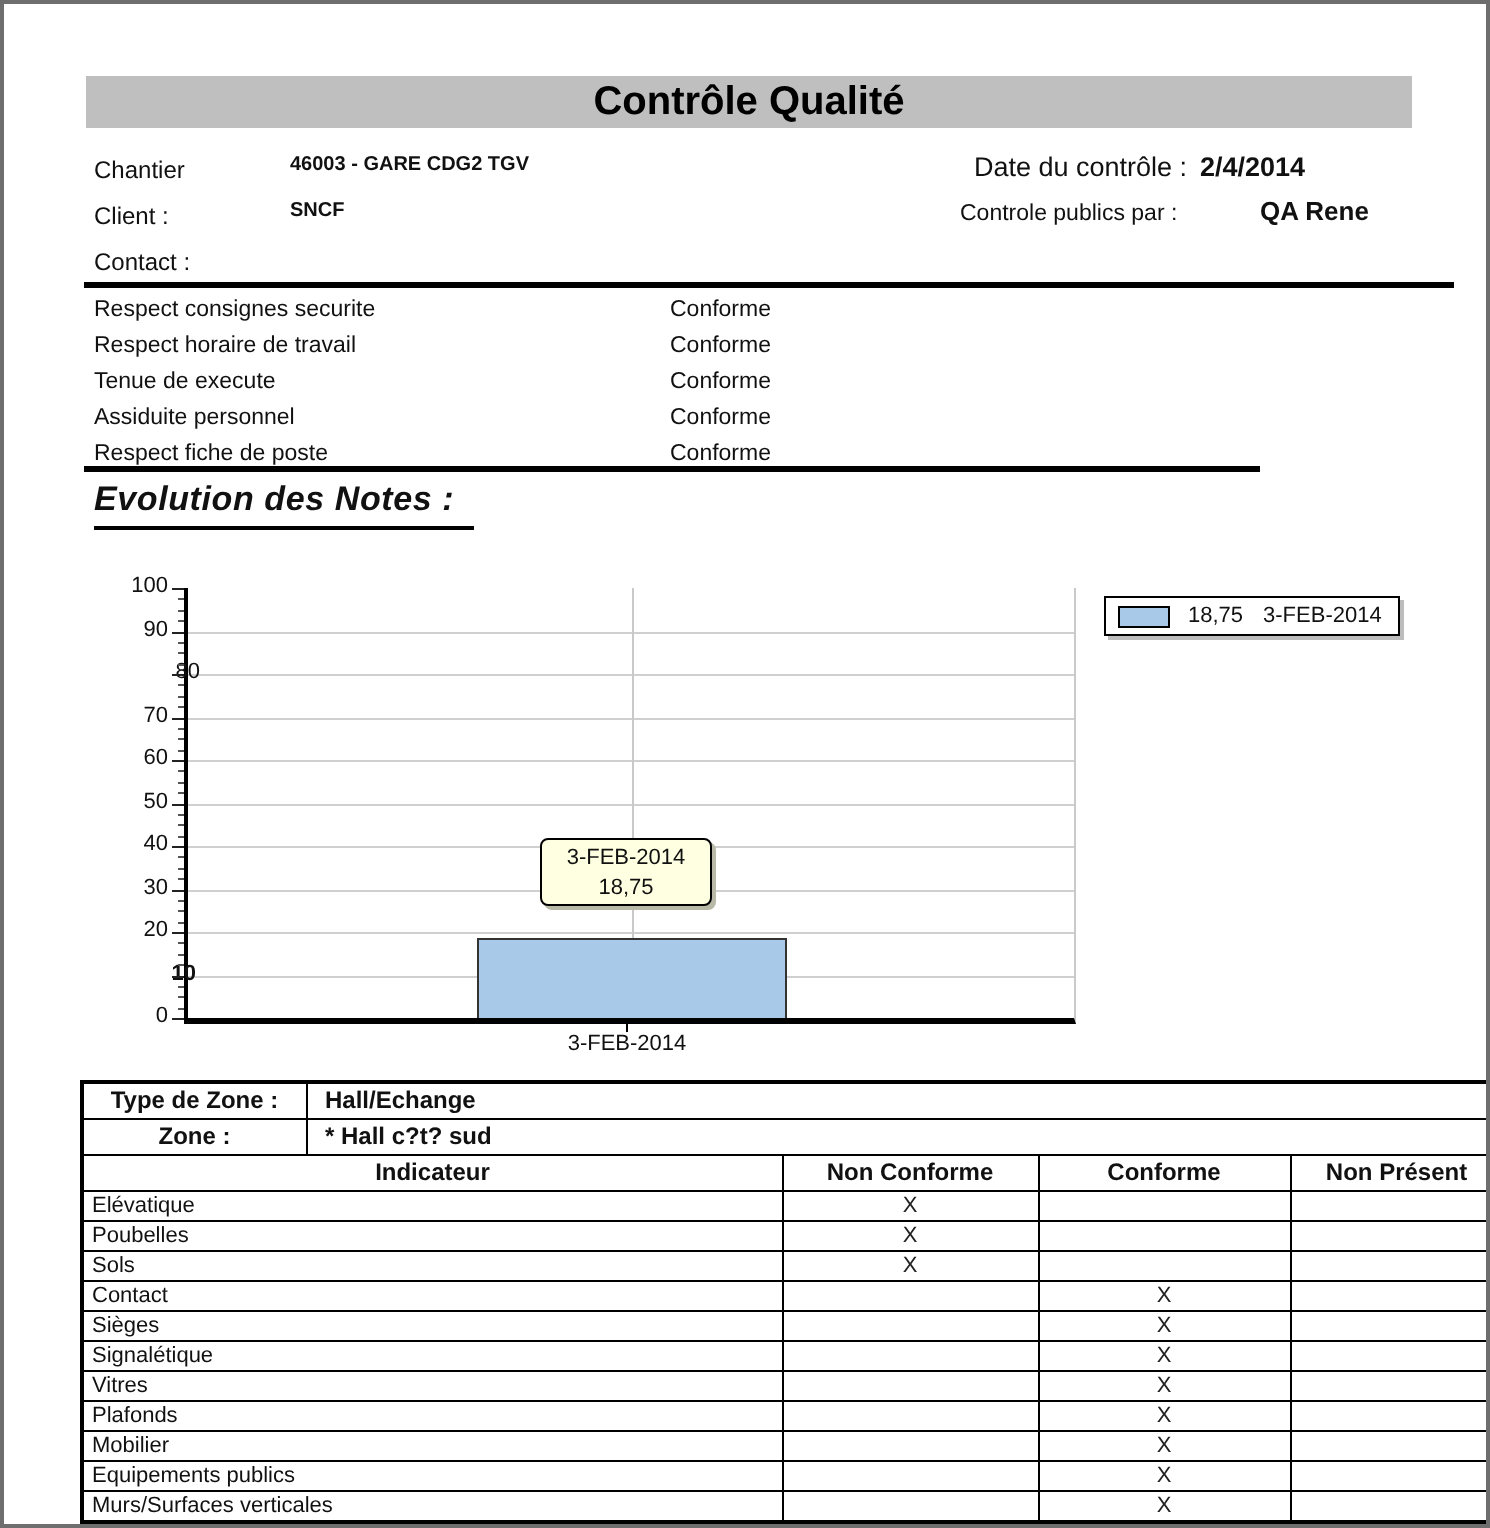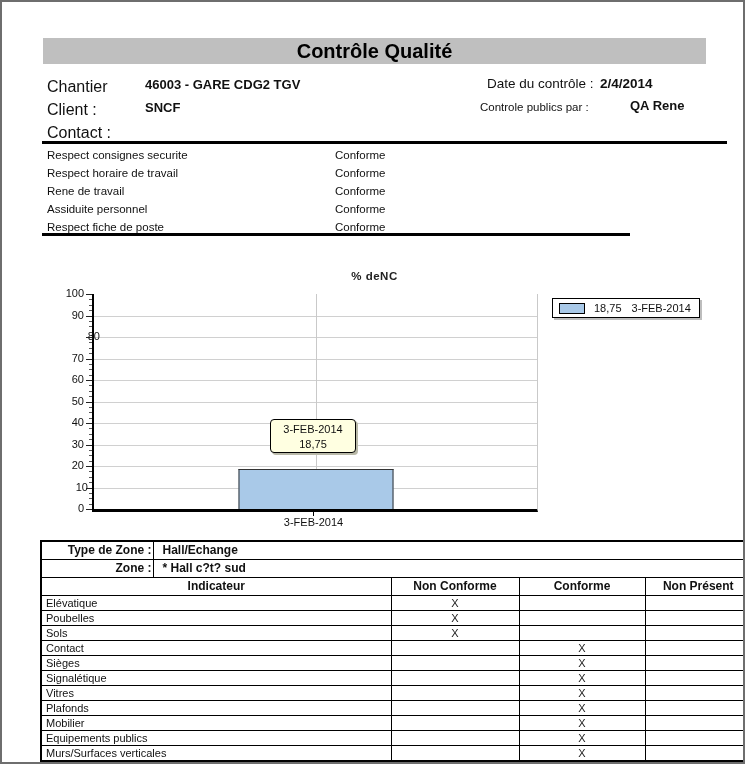--- a/index.html
+++ b/index.html
@@ -8,22 +8,22 @@
     background:#ffffff;border:2px solid #6e6e6e;overflow:hidden;
     font-family:"Liberation Sans",sans-serif;color:#111;padding-left:12px;
   }
   
   .title-bar{
     position:absolute;left:41px;top:36px;width:663px;height:26px;
     background:#bfbfbf;text-align:center;line-height:26px;
   }
   .title-bar span{font-size:20px;font-weight:bold;color:#000;}
   
-  .lbl{position:absolute;font-size:16px;}
-  .val{position:absolute;font-size:13px;font-weight:bold;}
+  .lbl{position:absolute;font-size:12px;}
+  .val{position:absolute;font-size:10px;font-weight:bold;}
   .lbl-chantier{left:45px;top:76px;}
   .val-chantier{left:143px;top:75px;}
   .lbl-client{left:45px;top:99px;}
   .val-client{left:143px;top:98px;}
   .lbl-contact{left:45px;top:122px;}
   .lbl-date{left:485px;top:74px;font-size:13.5px;}
   .val-date{left:598px;top:74px;font-size:13.5px;font-weight:bold;}
   .lbl-exec{left:478px;top:99px;font-size:11.5px;}
   .val-exec{left:628px;top:96px;font-size:13px;font-weight:bold;}
   
@@ -66,21 +66,21 @@
     background:#fff;border:1.5px solid #000;box-shadow:2px 2px 0 #bdbdbd;
     display:flex;align-items:center;padding:0 8px 0 6px;box-sizing:border-box;}
   .legend-swatch{width:24px;height:9px;border:1px solid #000;margin-right:9px;}
   .legend-value{font-size:11px;margin-right:10px;}
   .legend-cat{font-size:11px;}
   
   .zone-table-wrap{position:absolute;left:38px;top:538px;width:673px;}
   table.zone{border-collapse:collapse;width:673px;table-layout:fixed;}
   table.zone td,table.zone th{border:1px solid #000;box-sizing:border-box;overflow:hidden;white-space:nowrap;}
   table.zone{border:2px solid #000;}
-  .zr-label{width:112px;text-align:right;font-weight:bold;font-size:12px;height:18px;}
+  .zr-label{width:112px;text-align:center;font-weight:bold;font-size:12px;height:18px;}
   .zr-value{text-align:left;font-weight:bold;font-size:12px;padding-left:9px;}
   th.col-h{font-size:12px;font-weight:bold;text-align:center;height:18px;background:#fff;}
   td.ind{font-size:11px;padding-left:4px;height:13px;}
   td.mark{font-size:11px;text-align:center;height:13px;color:#222;}
 </style>
 </head>
 <body>
 
 <div class="page">
 
@@ -103,38 +103,40 @@
   <div class="checklist">
       <div class="check-row">
         <span class="check-label">Respect consignes securite</span>
         <span class="check-status">Conforme</span>
       </div>
       <div class="check-row">
         <span class="check-label">Respect horaire de travail</span>
         <span class="check-status">Conforme</span>
       </div>
       <div class="check-row">
-        <span class="check-label">Rene de travail</span>
+        <span class="check-label">Tenue de execute</span>
         <span class="check-status">Conforme</span>
       </div>
       <div class="check-row">
         <span class="check-label">Assiduite personnel</span>
         <span class="check-status">Conforme</span>
       </div>
       <div class="check-row">
         <span class="check-label">Respect fiche de poste</span>
         <span class="check-status">Conforme</span>
       </div>
     </div>
 
   <div class="sep sep2"></div>
 
+  <div class="section-heading">
+    <span>Evolution des Notes :</span>
+  </div>
 
   <div class="chart">
-    <div class="chart-title">% deNC</div>
     <div class="plot">
         <div class="gridline" style="top: 21.5px;"></div>
         <div class="gridline" style="top: 43px;"></div>
         <div class="gridline" style="top: 64.5px;"></div>
         <div class="gridline" style="top: 86px;"></div>
         <div class="gridline" style="top: 107.5px;"></div>
         <div class="gridline" style="top: 129px;"></div>
         <div class="gridline" style="top: 150.5px;"></div>
         <div class="gridline" style="top: 172px;"></div>
         <div class="gridline" style="top: 193.5px;"></div>
@@ -147,21 +149,21 @@
     </div>
     <div class="xtick"></div>
     <div class="xlabel">3-FEB-2014</div>
     <div class="legend">
       <span class="legend-swatch" style="background: rgb(169, 201, 232);"></span>
       <span class="legend-value">18,75</span>
       <span class="legend-cat">3-FEB-2014</span>
     </div>
   <div class="ytick-label" style="left: 8px; top: 234px;">0</div>
       <div class="ytick-major" style="left: 44px; top: 241px;"></div>
-      <div class="ytick-label" style="left: 12px; top: 212.5px;">10</div>
+      <div class="ytick-label" style="left: 22px; top: 212.5px; font-weight: bold;">10</div>
       <div class="ytick-major" style="left: 44px; top: 219.5px;"></div>
       <div class="ytick-label" style="left: 8px; top: 191px;">20</div>
       <div class="ytick-major" style="left: 44px; top: 198px;"></div>
       <div class="ytick-label" style="left: 8px; top: 169.5px;">30</div>
       <div class="ytick-major" style="left: 44px; top: 176.5px;"></div>
       <div class="ytick-label" style="left: 8px; top: 148px;">40</div>
       <div class="ytick-major" style="left: 44px; top: 155px;"></div>
       <div class="ytick-label" style="left: 8px; top: 126.5px;">50</div>
       <div class="ytick-major" style="left: 44px; top: 133.5px;"></div>
       <div class="ytick-label" style="left: 8px; top: 105px;">60</div>

